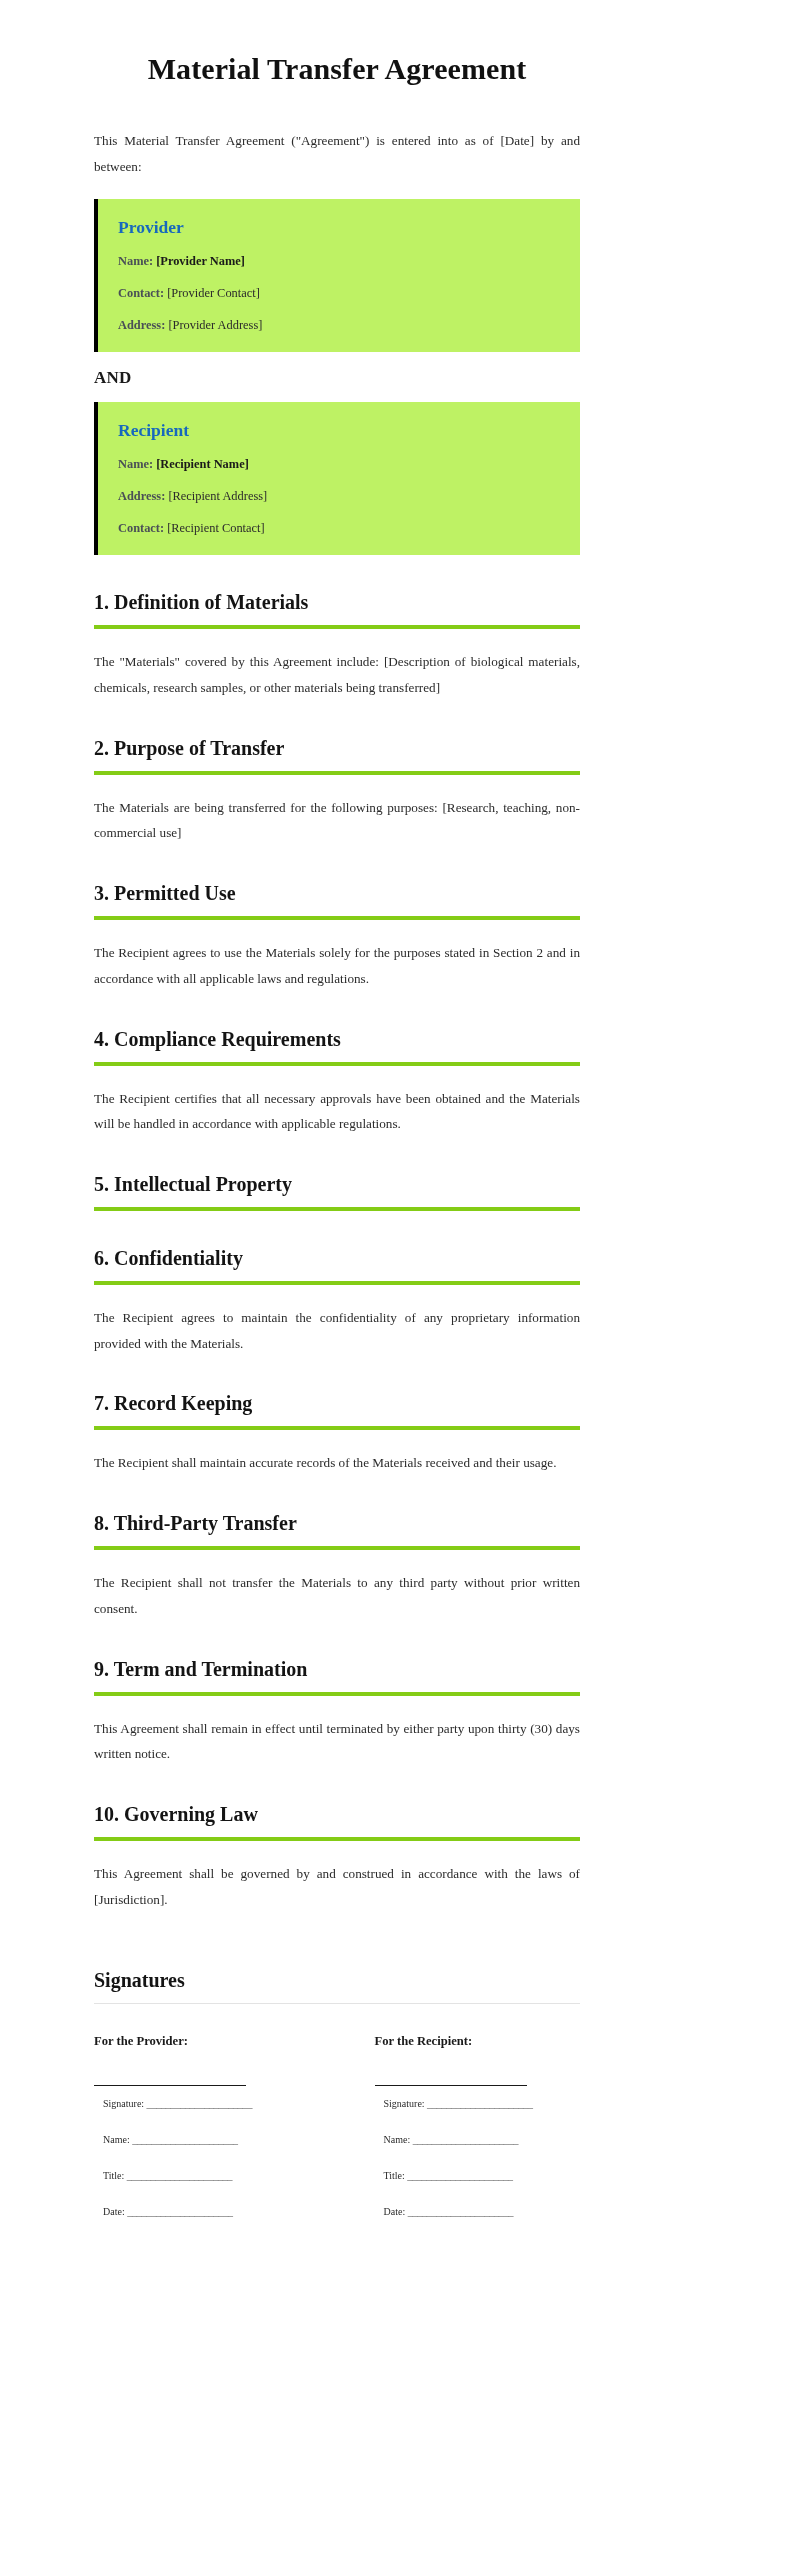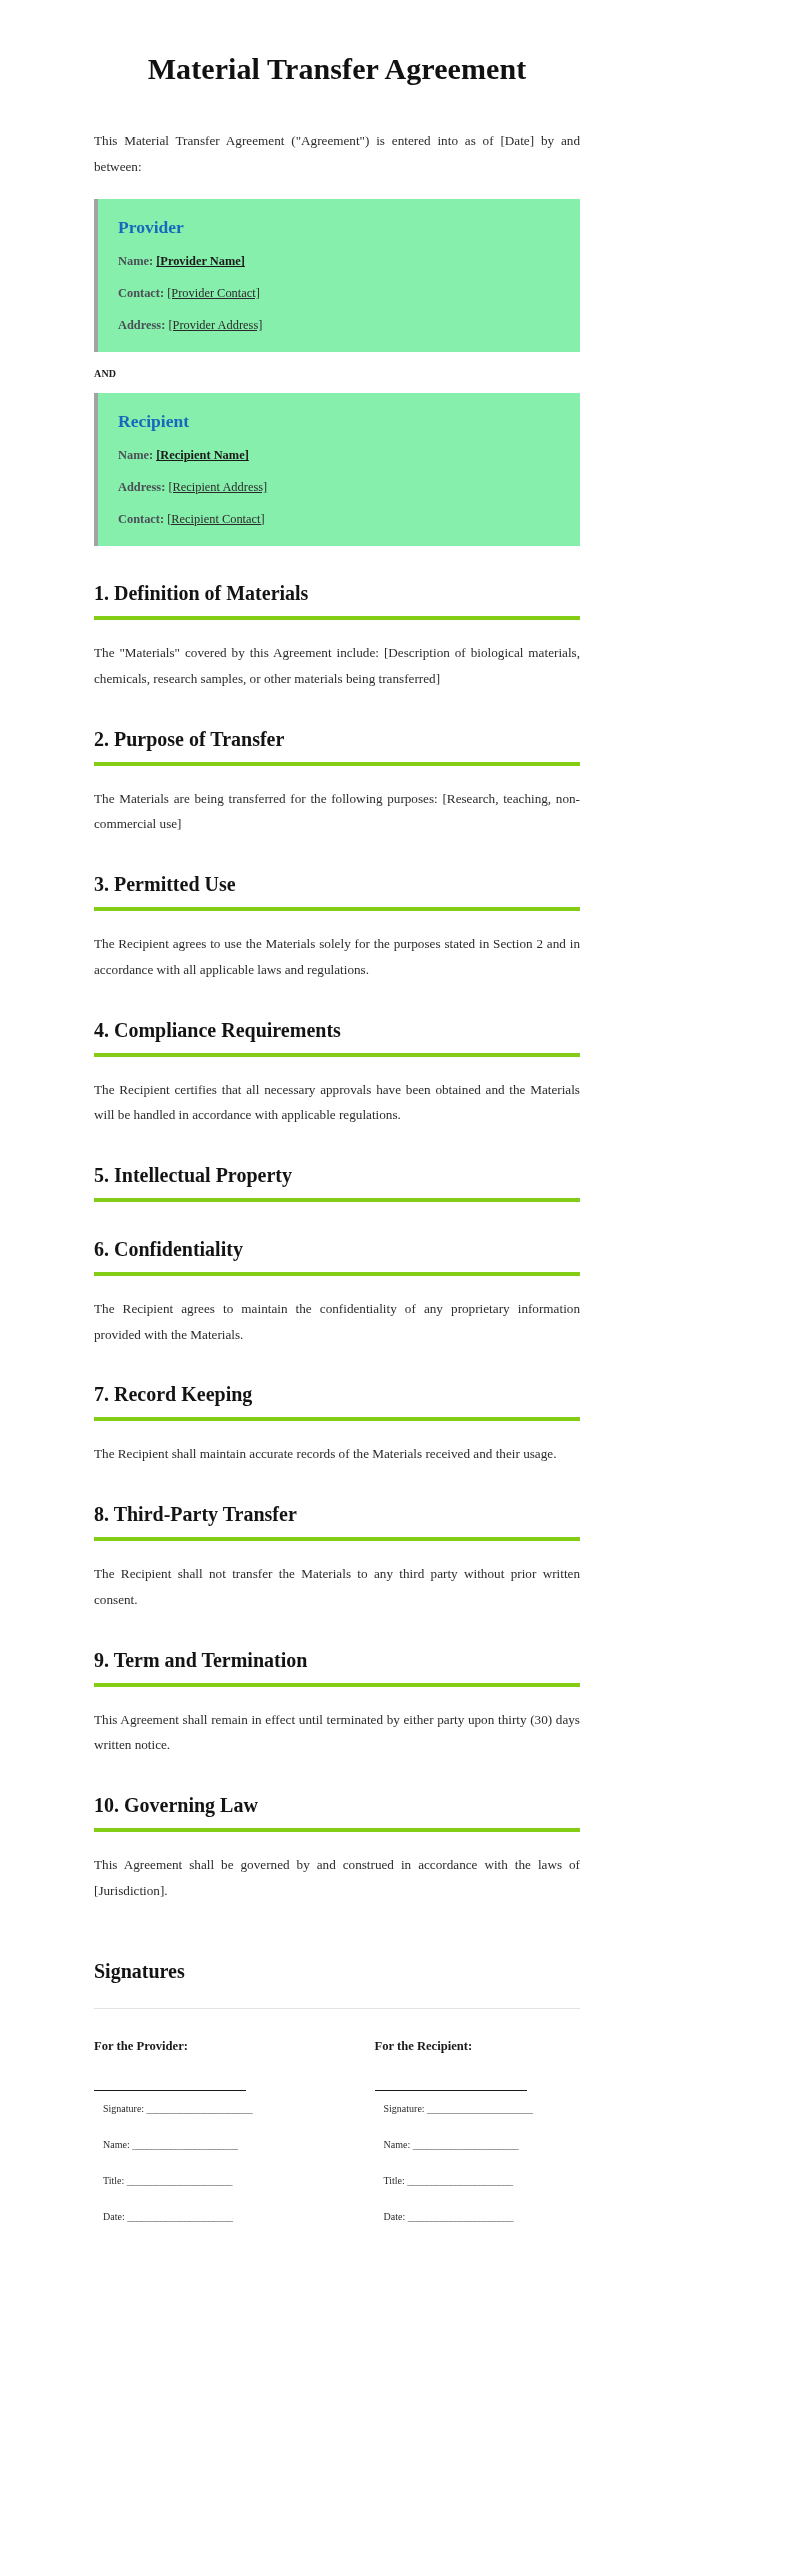--- a/index.html
+++ b/index.html
@@ -38,22 +38,22 @@
     font-size: 13.2px;
     line-height: 1.95;
     text-align: justify;
     text-justify: inter-word;
     color: #2b2b2b;
     margin: 0 0 20px 0;
   }
 
   
   .party-block {
-    background: #86efac;
-    border-left: 4px solid #a3a3a3;
+    background: #bef264;
+    border-left: 4px solid #000000;
     padding: 16px 20px 16px 20px;
     margin: 8px 0 16px 0;
     box-sizing: border-box;
   }
   .party-title {
     font-size: 17.5px;
     font-weight: bold;
     color: #1769bd;
     margin: 2px 0 14px 0;
     line-height: 1.2;
@@ -62,25 +62,25 @@
     font-size: 12.4px;
     line-height: 1.5;
     color: #3c4147;
     margin: 0 0 13px 0;
   }
   .party-row:last-child { margin-bottom: 2px; }
   .party-label {
     font-weight: bold;
     color: #4a5056;
   }
-  .party-value { color: #2b2b2b; text-decoration: underline; }
+  .party-value { color: #2b2b2b; }
   .party-value.strong { font-weight: bold; color: #1a1a1a; }
 
   .and-sep {
-    font-size: 10px;
+    font-size: 17px;
     font-weight: bold;
     color: #1a1a1a;
     margin: 2px 0 14px 0;
     letter-spacing: 0.2px;
   }
 
   
   .section { margin: 0 0 8px 0; }
   .section-heading {
     font-size: 20px;
@@ -92,21 +92,21 @@
     line-height: 1.3;
   }
   .section-heading + p.body-text { margin-top: 20px; }
 
   
   .sig-heading {
     font-size: 20px;
     font-weight: bold;
     color: #141414;
     margin: 54px 0 0 0;
-    padding: 0 0 24px 0;
+    padding: 0 0 10px 0;
     border-bottom: 1px solid #e3e3e3;
     line-height: 1.3;
   }
   .sig-grid {
     display: flex;
     gap: 75px;
     margin-top: 30px;
   }
   .sig-col { flex: 1 1 0; min-width: 0; }
   .sig-for {

